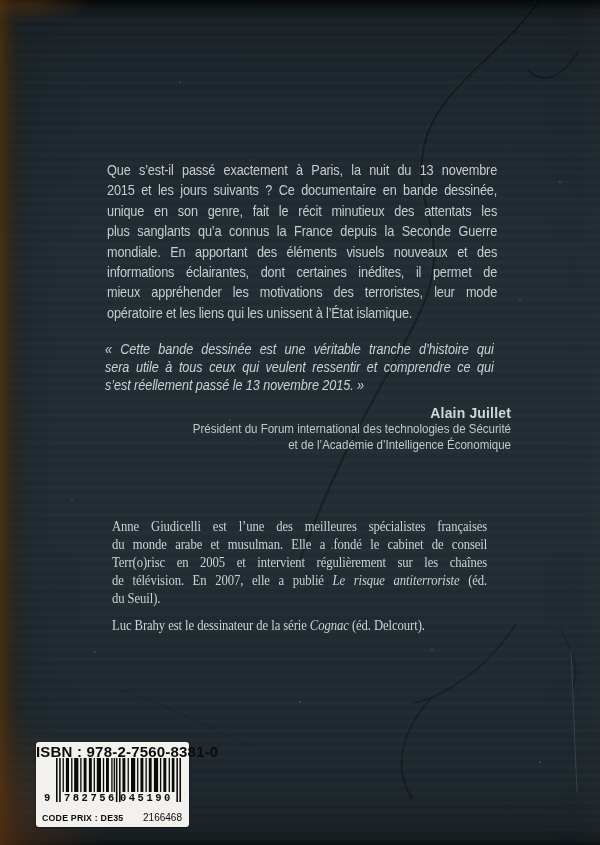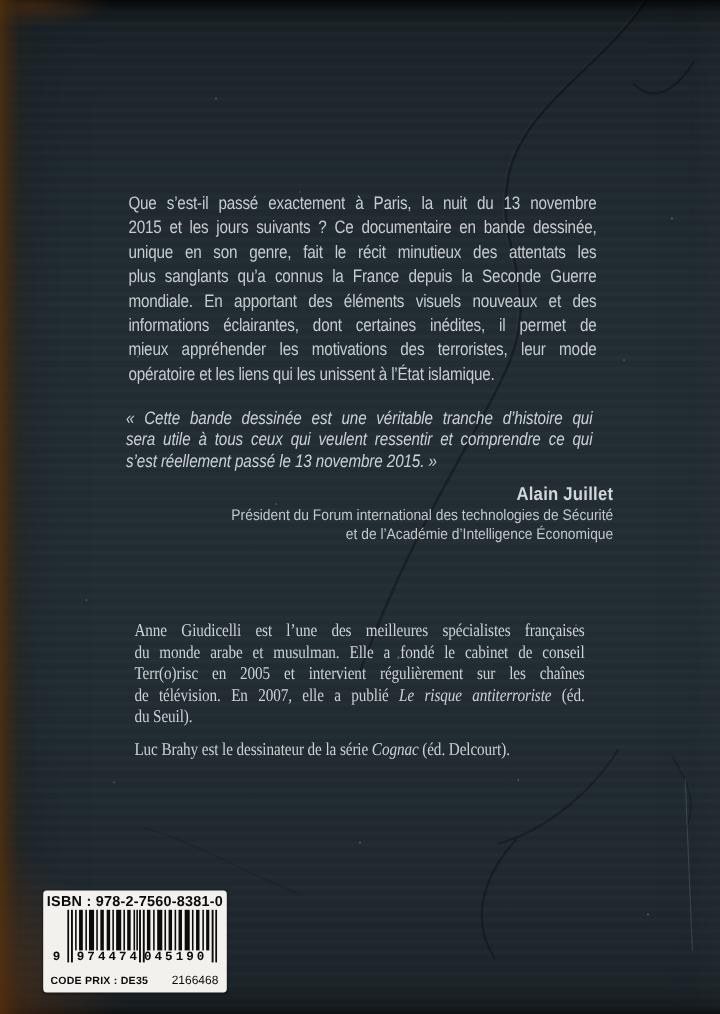--- a/index.html
+++ b/index.html
@@ -67,21 +67,21 @@
   .bio.artist{ top:616px; }
 
   .barcode-label{
     position:absolute; left:36px; top:742px; width:153px; height:85px;
     background:var(--label-bg); border-radius:3px;
     box-shadow:0 1px 3px rgba(0,0,0,.5);
     color:#0b0b0b;
   }
   .isbn{
     margin-top:4px; text-align:center;
-    font-size:12px; font-weight:bold; letter-spacing:.2px; line-height:11px;
+    font-size:15px; font-weight:bold; letter-spacing:.2px; line-height:11px;
     white-space:nowrap;
   }
   .bars-wrap{ position:relative; margin:1px 0 0 8px; width:137px; height:48px; }
   .bars-wrap svg{ position:absolute; left:12px; top:0; }
   .digits{ position:absolute; top:34px; left:0; width:137px; height:13px;
     font-family:"Liberation Mono", monospace; font-size:10.5px; font-weight:bold; line-height:13px; }
   .digits .d-lead{ position:absolute; left:0; top:0; }
   .digits .d-g1{ position:absolute; left:20px; top:0; letter-spacing:2.5px; }
   .digits .d-g2{ position:absolute; left:76px; top:0; letter-spacing:2.5px; }
   .label-bottom{
@@ -198,21 +198,21 @@
           <rect x="70.5" y="0" width="2.2" height="34"></rect>
             <rect x="74.4" y="0" width="3.2" height="34"></rect>
           <rect x="79" y="0" width="1" height="34"></rect>
             <rect x="81.6" y="0" width="2.2" height="34"></rect>
           <rect x="85.6" y="0" width="1" height="34"></rect>
             <rect x="88" y="0" width="2" height="34"></rect>
         </g>
       </svg>
       <div class="digits">
         <span class="d-lead">9</span>
-        <span class="d-g1">974474</span>
+        <span class="d-g1">782756</span>
         <span class="d-g2">045190</span>
       </div>
     </div>
     <div class="label-bottom">
       <span class="code-prix">CODE PRIX : DE35</span>
       <span class="print-ref">2166468</span>
     </div>
   </div>
 
 </div>

